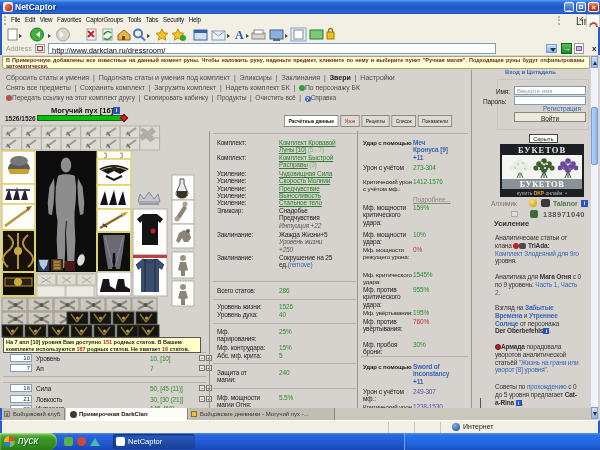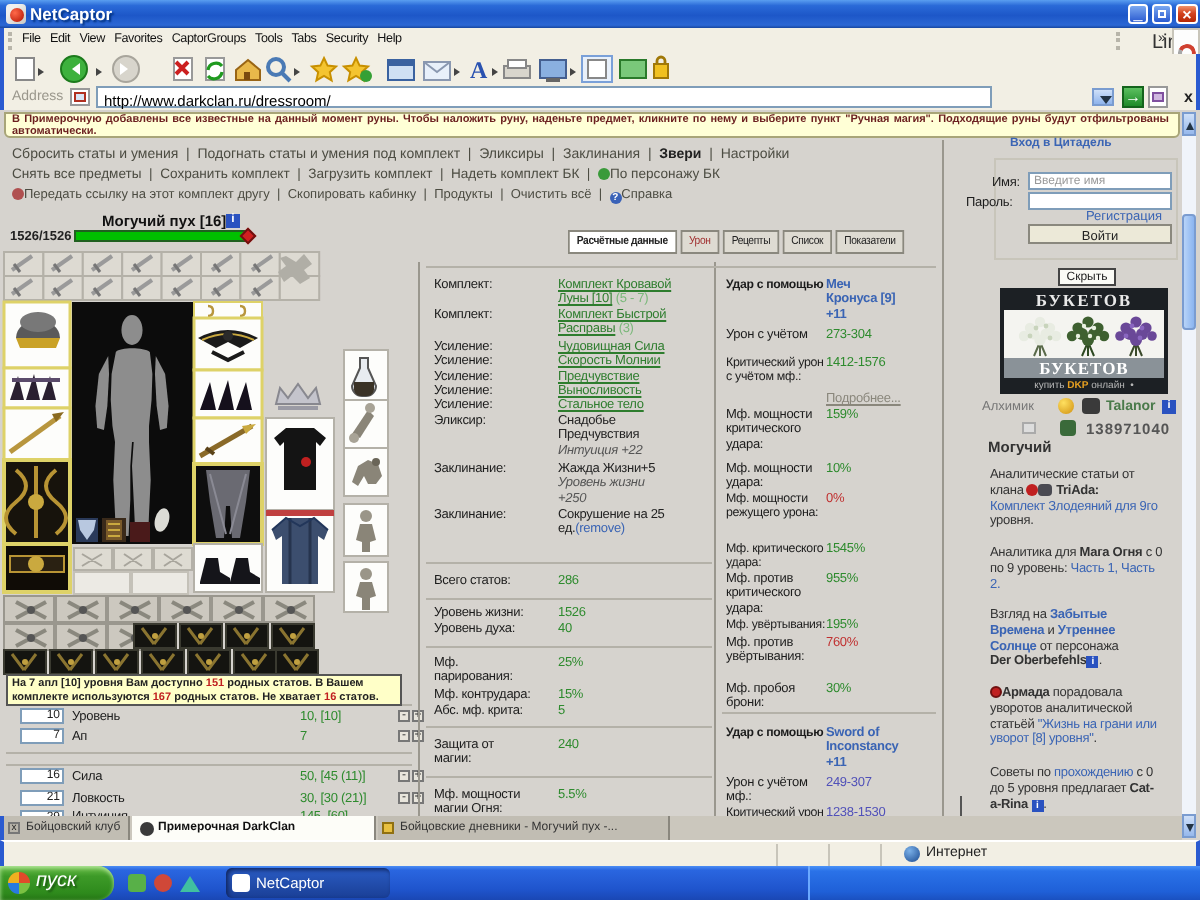--- a/index.html
+++ b/index.html
@@ -503,21 +503,21 @@
 </div>
 
 <div class="ab" style="left:491px;top:200px;font-size:6.5px;color:#777">Алхимик</div>
 <div class="ab" style="left:529px;top:199px;width:8px;height:8px;border-radius:50%;background:radial-gradient(circle at 35% 30%,#ffe060,#d09010)"></div>
 <div class="ab" style="left:541px;top:199px;width:9px;height:8px;background:#3a3a3a;border-radius:2px"></div>
 <div class="ab" style="left:553px;top:200px;font-size:7px;font-weight:bold;color:#4a7a4a">Talanor</div>
 <div class="ab" style="left:581px;top:200px;width:7px;height:7px;background:#2a52c0;color:#fff;font-size:5.5px;line-height:7px;text-align:center;font-weight:bold">i</div>
 <div class="ab" style="left:511px;top:211px;width:7px;height:6px;border:1px solid #aaa;background:#ddd"></div>
 <div class="ab" style="left:530px;top:210px;width:8px;height:8px;background:#3a6a3a;border-radius:2px"></div>
 <div class="ab" style="left:543px;top:210px;font-size:7.5px;font-weight:bold;color:#555;letter-spacing:.5px">138971040</div>
-<div class="ab" style="left:494px;top:219px;font-size:7.5px;font-weight:bold;color:#333">Могучий</div>
+<div class="ab" style="left:494px;top:219px;font-size:7.5px;font-weight:bold;color:#333">Усиление</div>
 
 <div class="lbl" style="left:495px;top:234px;line-height:7.8px;color:#333">Аналитические статьи от<br>клана <span style="display:inline-block;width:6px;height:6px;border-radius:50%;background:#c02020;vertical-align:-1px"></span><span style="display:inline-block;width:7px;height:6px;background:#4a4a52;border-radius:2px;vertical-align:-1px"></span> <b>TriAda:</b><br><span class="blu">Комплект Злодеяний для 9го</span><br>уровня.</div>
 <div class="lbl" style="left:495px;top:273px;line-height:7.8px;color:#333">Аналитика для <b>Мага Огня</b> с 0<br>по 9 уровень: <span class="blu">Часть 1, Часть<br>2.</span></div>
 <div class="lbl" style="left:495px;top:304px;line-height:7.8px;color:#333">Взгляд на <b class="blu">Забытые<br>Времена</b> и <b class="blu">Утреннее<br>Солнце</b> от персонажа<br><b>Der Oberbefehls</b><span style="display:inline-block;width:6px;height:6px;background:#2a52c0;color:#fff;font-size:5px;line-height:6px;text-align:center;font-weight:bold">i</span>.</div>
 <div class="lbl" style="left:495px;top:343px;line-height:7.8px;color:#333"><span style="display:inline-block;width:6px;height:6px;border-radius:50%;background:#c02020;border:1px solid #701010;vertical-align:-1px"></span><b>Армада</b> порадовала<br>уворотов аналитической<br>статьёй <span class="blu">"Жизнь на грани или<br>уворот [8] уровня"</span>.</div>
 <div class="lbl" style="left:495px;top:383px;line-height:7.8px;color:#333">Советы по <span class="blu">прохождению</span> с 0<br>до 5 уровня предлагает <b>Cat-<br>a-Rina</b> <span style="display:inline-block;width:6px;height:6px;background:#2a52c0;color:#fff;font-size:5px;line-height:6px;text-align:center;font-weight:bold">i</span>.</div>
 
 <div class="ab" style="left:0;top:408px;width:591px;height:12px;background:#cbc7bd;border-left:2px solid #2a5ad0">
  <div class="ab" style="left:0;top:0;width:63px;height:12px;background:#c1bdb3;border-right:1px solid #8a877e;font-size:6px;color:#333;padding:3px 0 0 11px;white-space:nowrap;overflow:hidden">Бойцовский клуб</div>
  <div class="ab" style="left:2px;top:3px;width:6px;height:6px;background:#b8b4aa;border:1px solid #777;color:#222;font-size:5px;line-height:5px;text-align:center">x</div>

